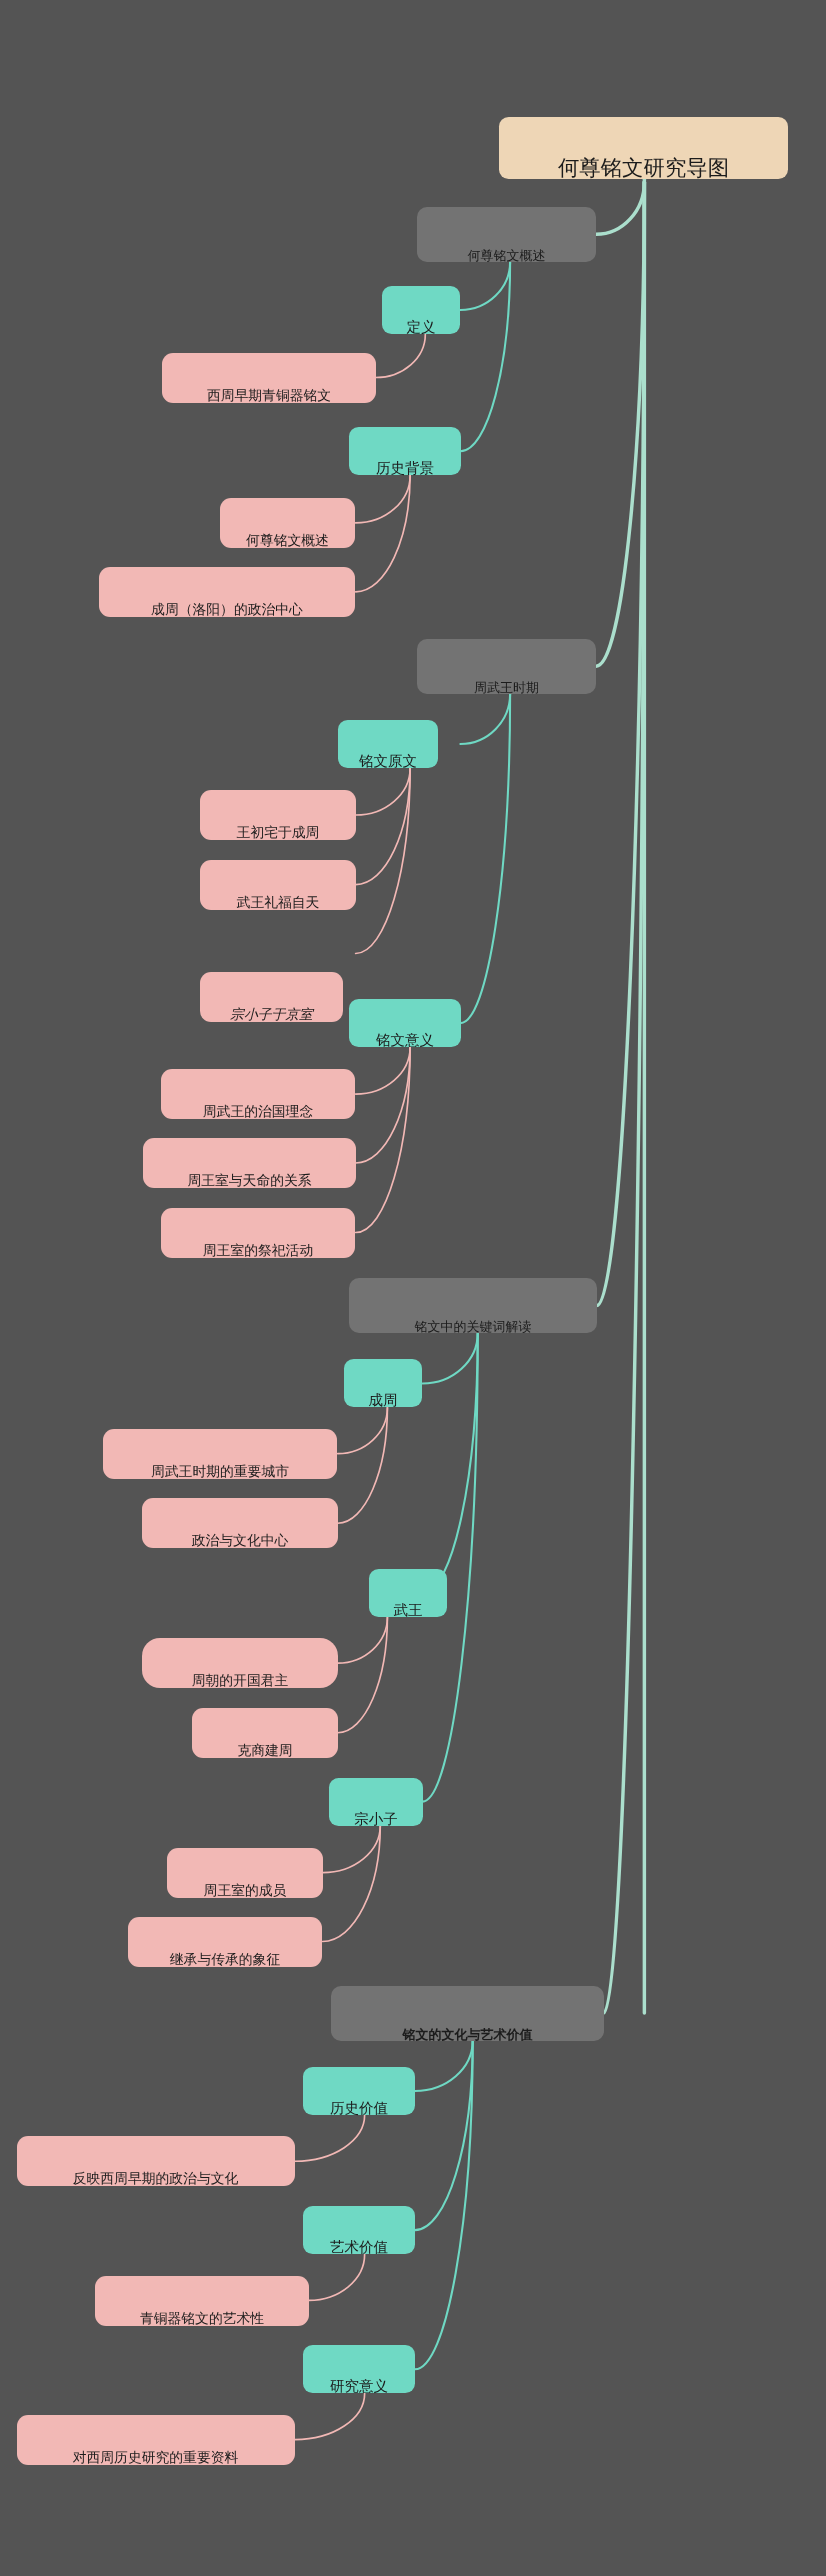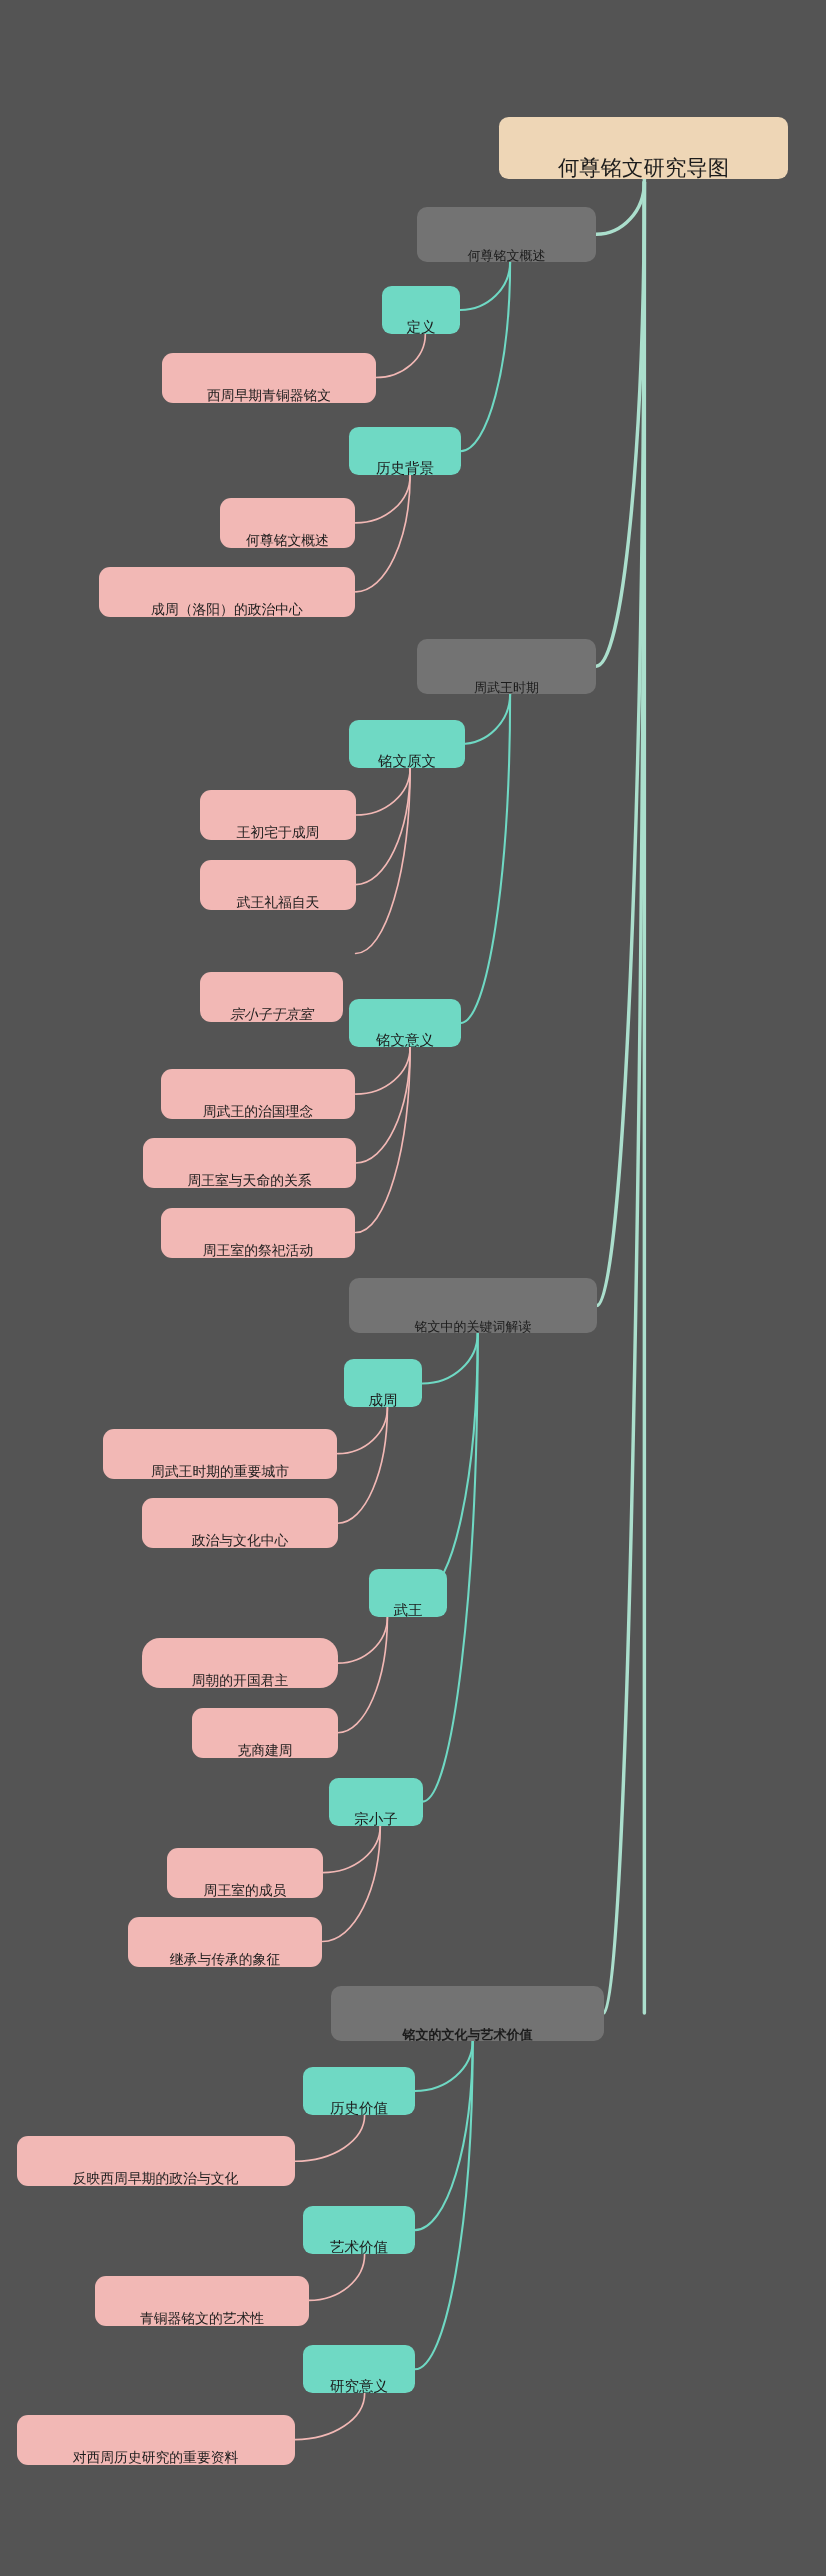--- a/index.html
+++ b/index.html
@@ -121,21 +121,21 @@
       </div>
       <div class="node lvl4" style="left: 220px; top: 498px; width: 135px; height: 50px;">
         <span class="label">何尊铭文概述</span>
       </div>
       <div class="node lvl4" style="left: 99px; top: 567px; width: 256px; height: 50px;">
         <span class="label">成周（洛阳）的政治中心</span>
       </div>
       <div class="node lvl2" style="left: 417px; top: 639px; width: 179px; height: 55px;">
         <span class="label">周武王时期</span>
       </div>
-      <div class="node lvl3" style="left: 349px; top: 720px; width: 116px; height: 48px;">
+      <div class="node lvl3" style="left: 338px; top: 720px; width: 100px; height: 48px;">
         <span class="label">铭文原文</span>
       </div>
       <div class="node lvl4" style="left: 200px; top: 790px; width: 156px; height: 50px;">
         <span class="label">王初宅于成周</span>
       </div>
       <div class="node lvl4" style="left: 200px; top: 860px; width: 156px; height: 50px;">
         <span class="label">武王礼福自天</span>
       </div>
       <div class="node lvl4" style="left: 200px; top: 972px; width: 143px; height: 50px; font-style: italic;">
         <span class="label">宗小子于京室</span>

